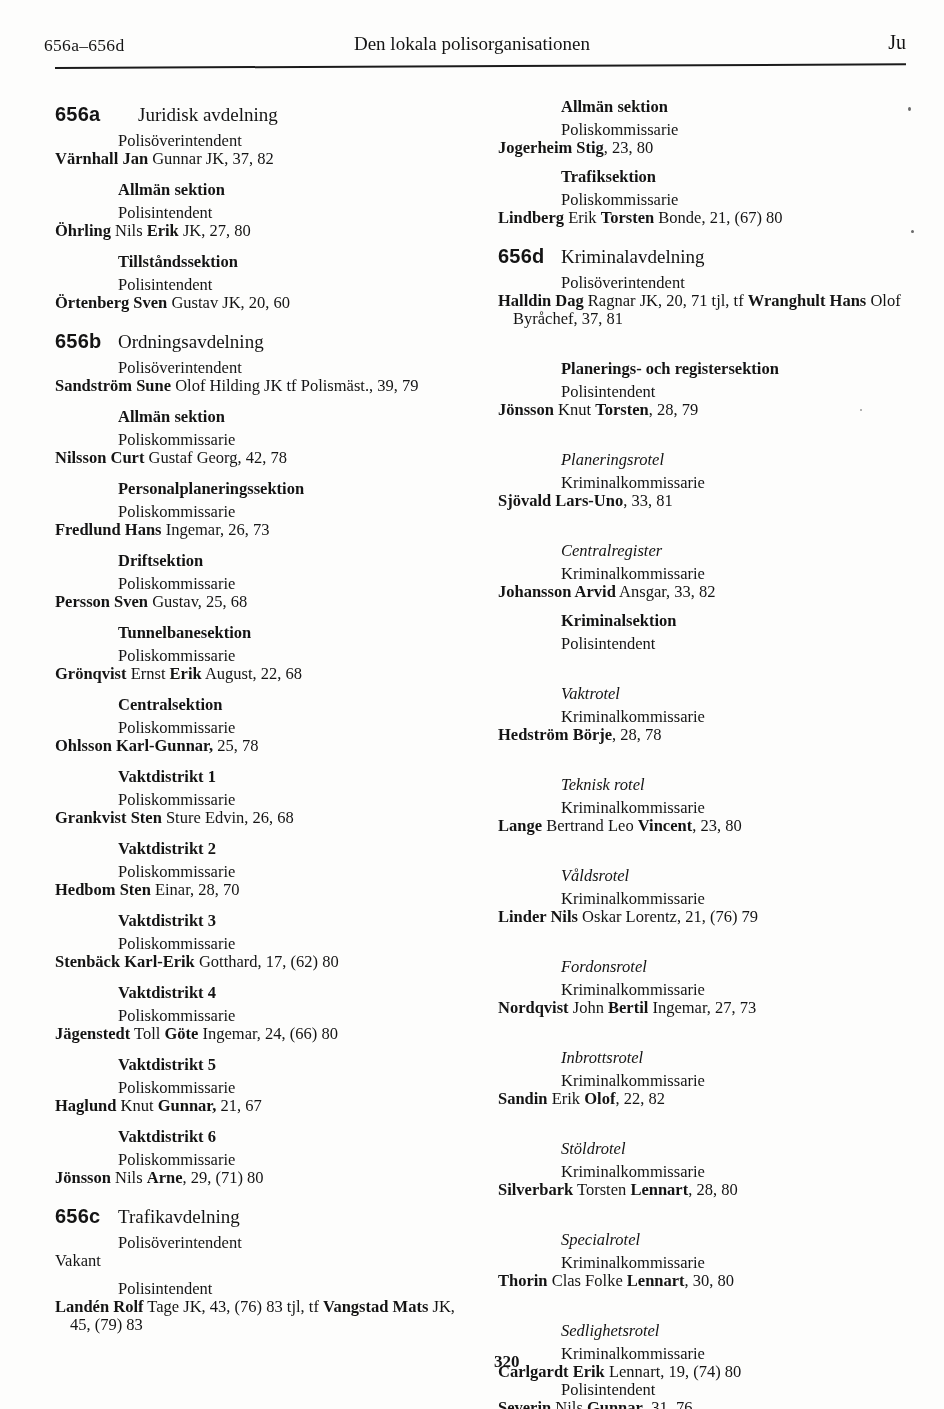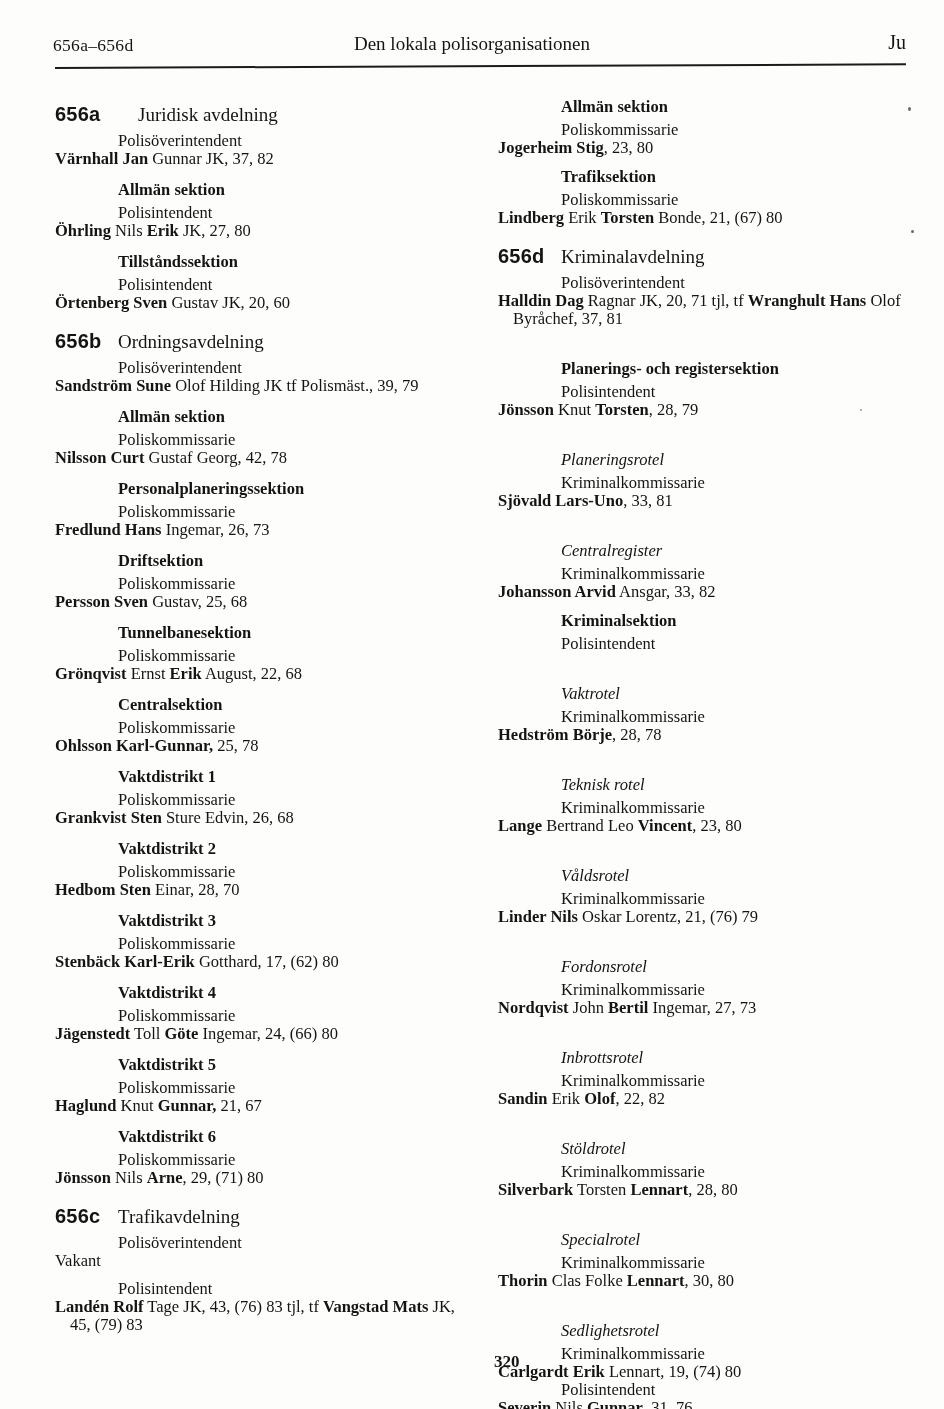--- a/index.html
+++ b/index.html
@@ -2,21 +2,21 @@
 <html><head>
 <meta charset="utf-8">
 <style>
   html,body{margin:0;padding:0;}
   body{
     width:944px;height:1409px;position:relative;overflow:hidden;
     background:#fdfdfc;color:#141414;
     font-family:"Liberation Serif",serif;
     -webkit-font-smoothing:antialiased;
   }
-  .header-left{position:absolute;left:53px;top:35px;font-size:17.5px;letter-spacing:.3px;}
+  .header-left{position:absolute;left:44px;top:35px;font-size:17.5px;letter-spacing:.3px;}
   .header-center{position:absolute;left:0;right:0;top:33px;text-align:center;font-size:19px;}
   .header-right{position:absolute;right:38px;top:31px;font-size:20px;}
   .rule{position:absolute;left:55px;top:67px;width:851px;height:2.2px;background:#1b1b1b;
         transform:rotate(-0.25deg);transform-origin:left center;}
   .col{position:absolute;}
   .col-left{left:55px;top:103px;width:420px;}
   .col-right{left:498px;top:98px;width:428px;}
   .section-header{display:flex;align-items:baseline;margin:18px 0 6px 0;line-height:23px;}
   .col .section-header:first-child{margin-top:0;gap:20px;}
   .sec-num{flex:0 0 63px;font-family:"Liberation Sans",sans-serif;font-weight:700;font-size:20px;letter-spacing:.2px;}

